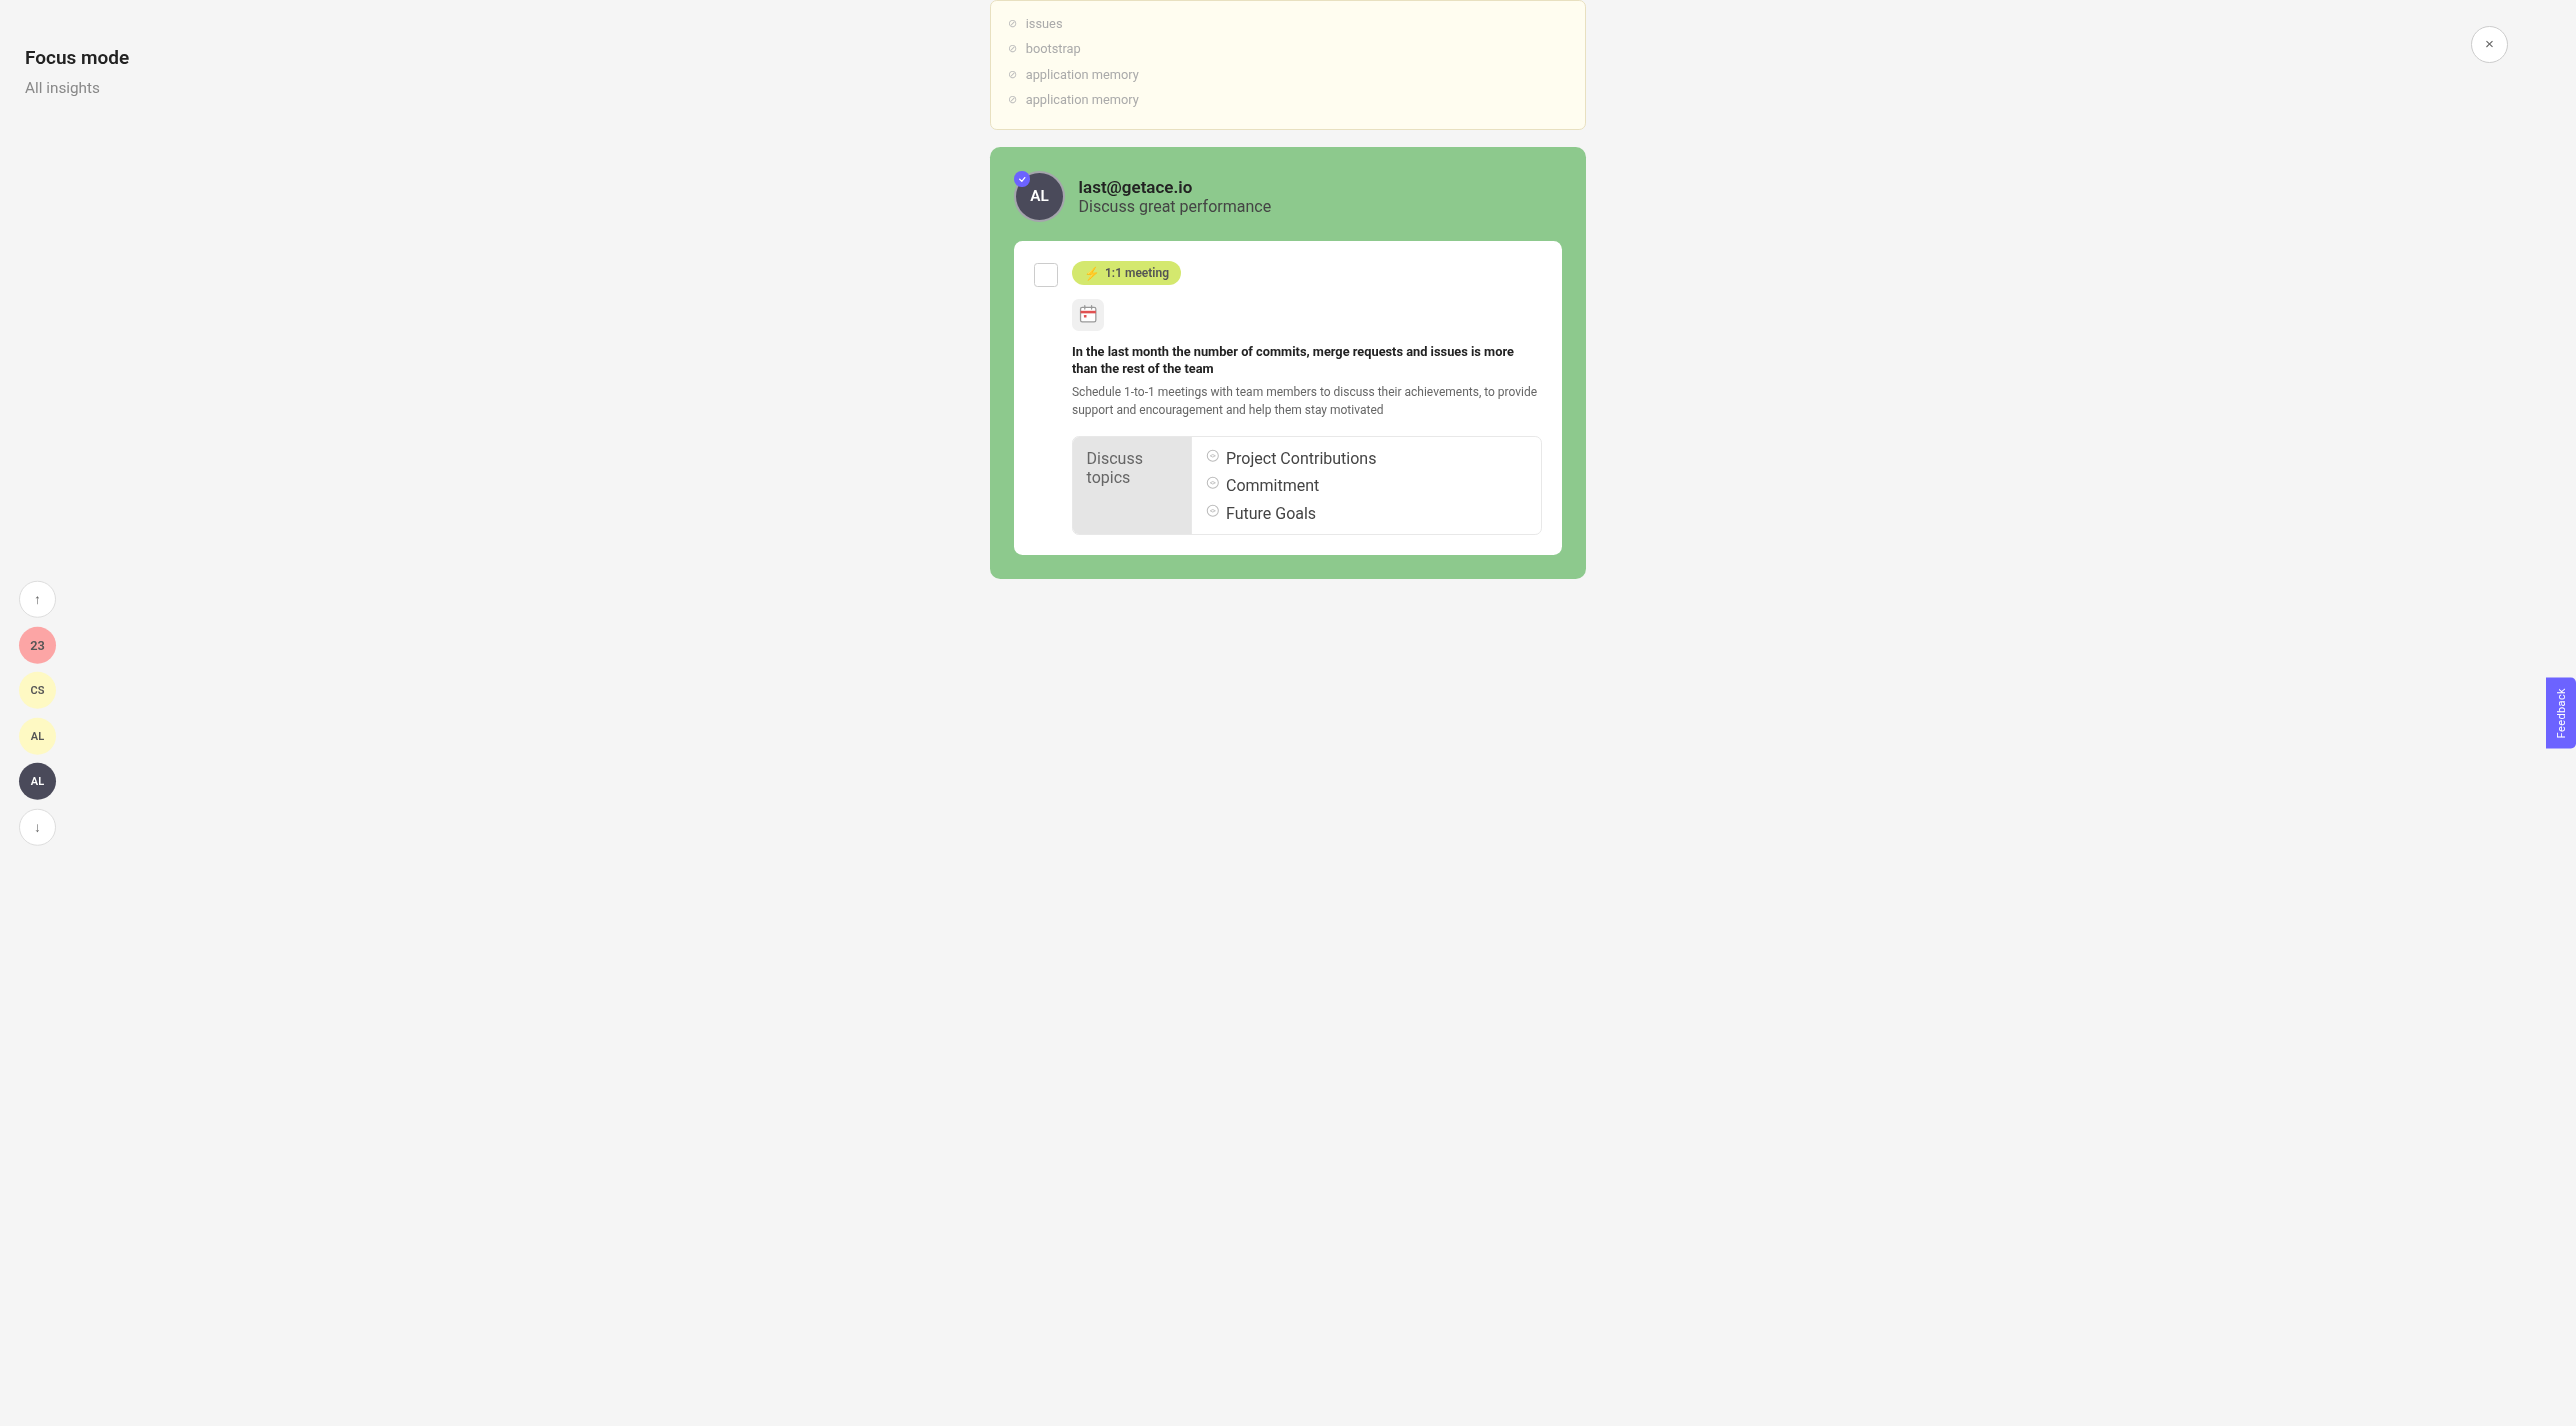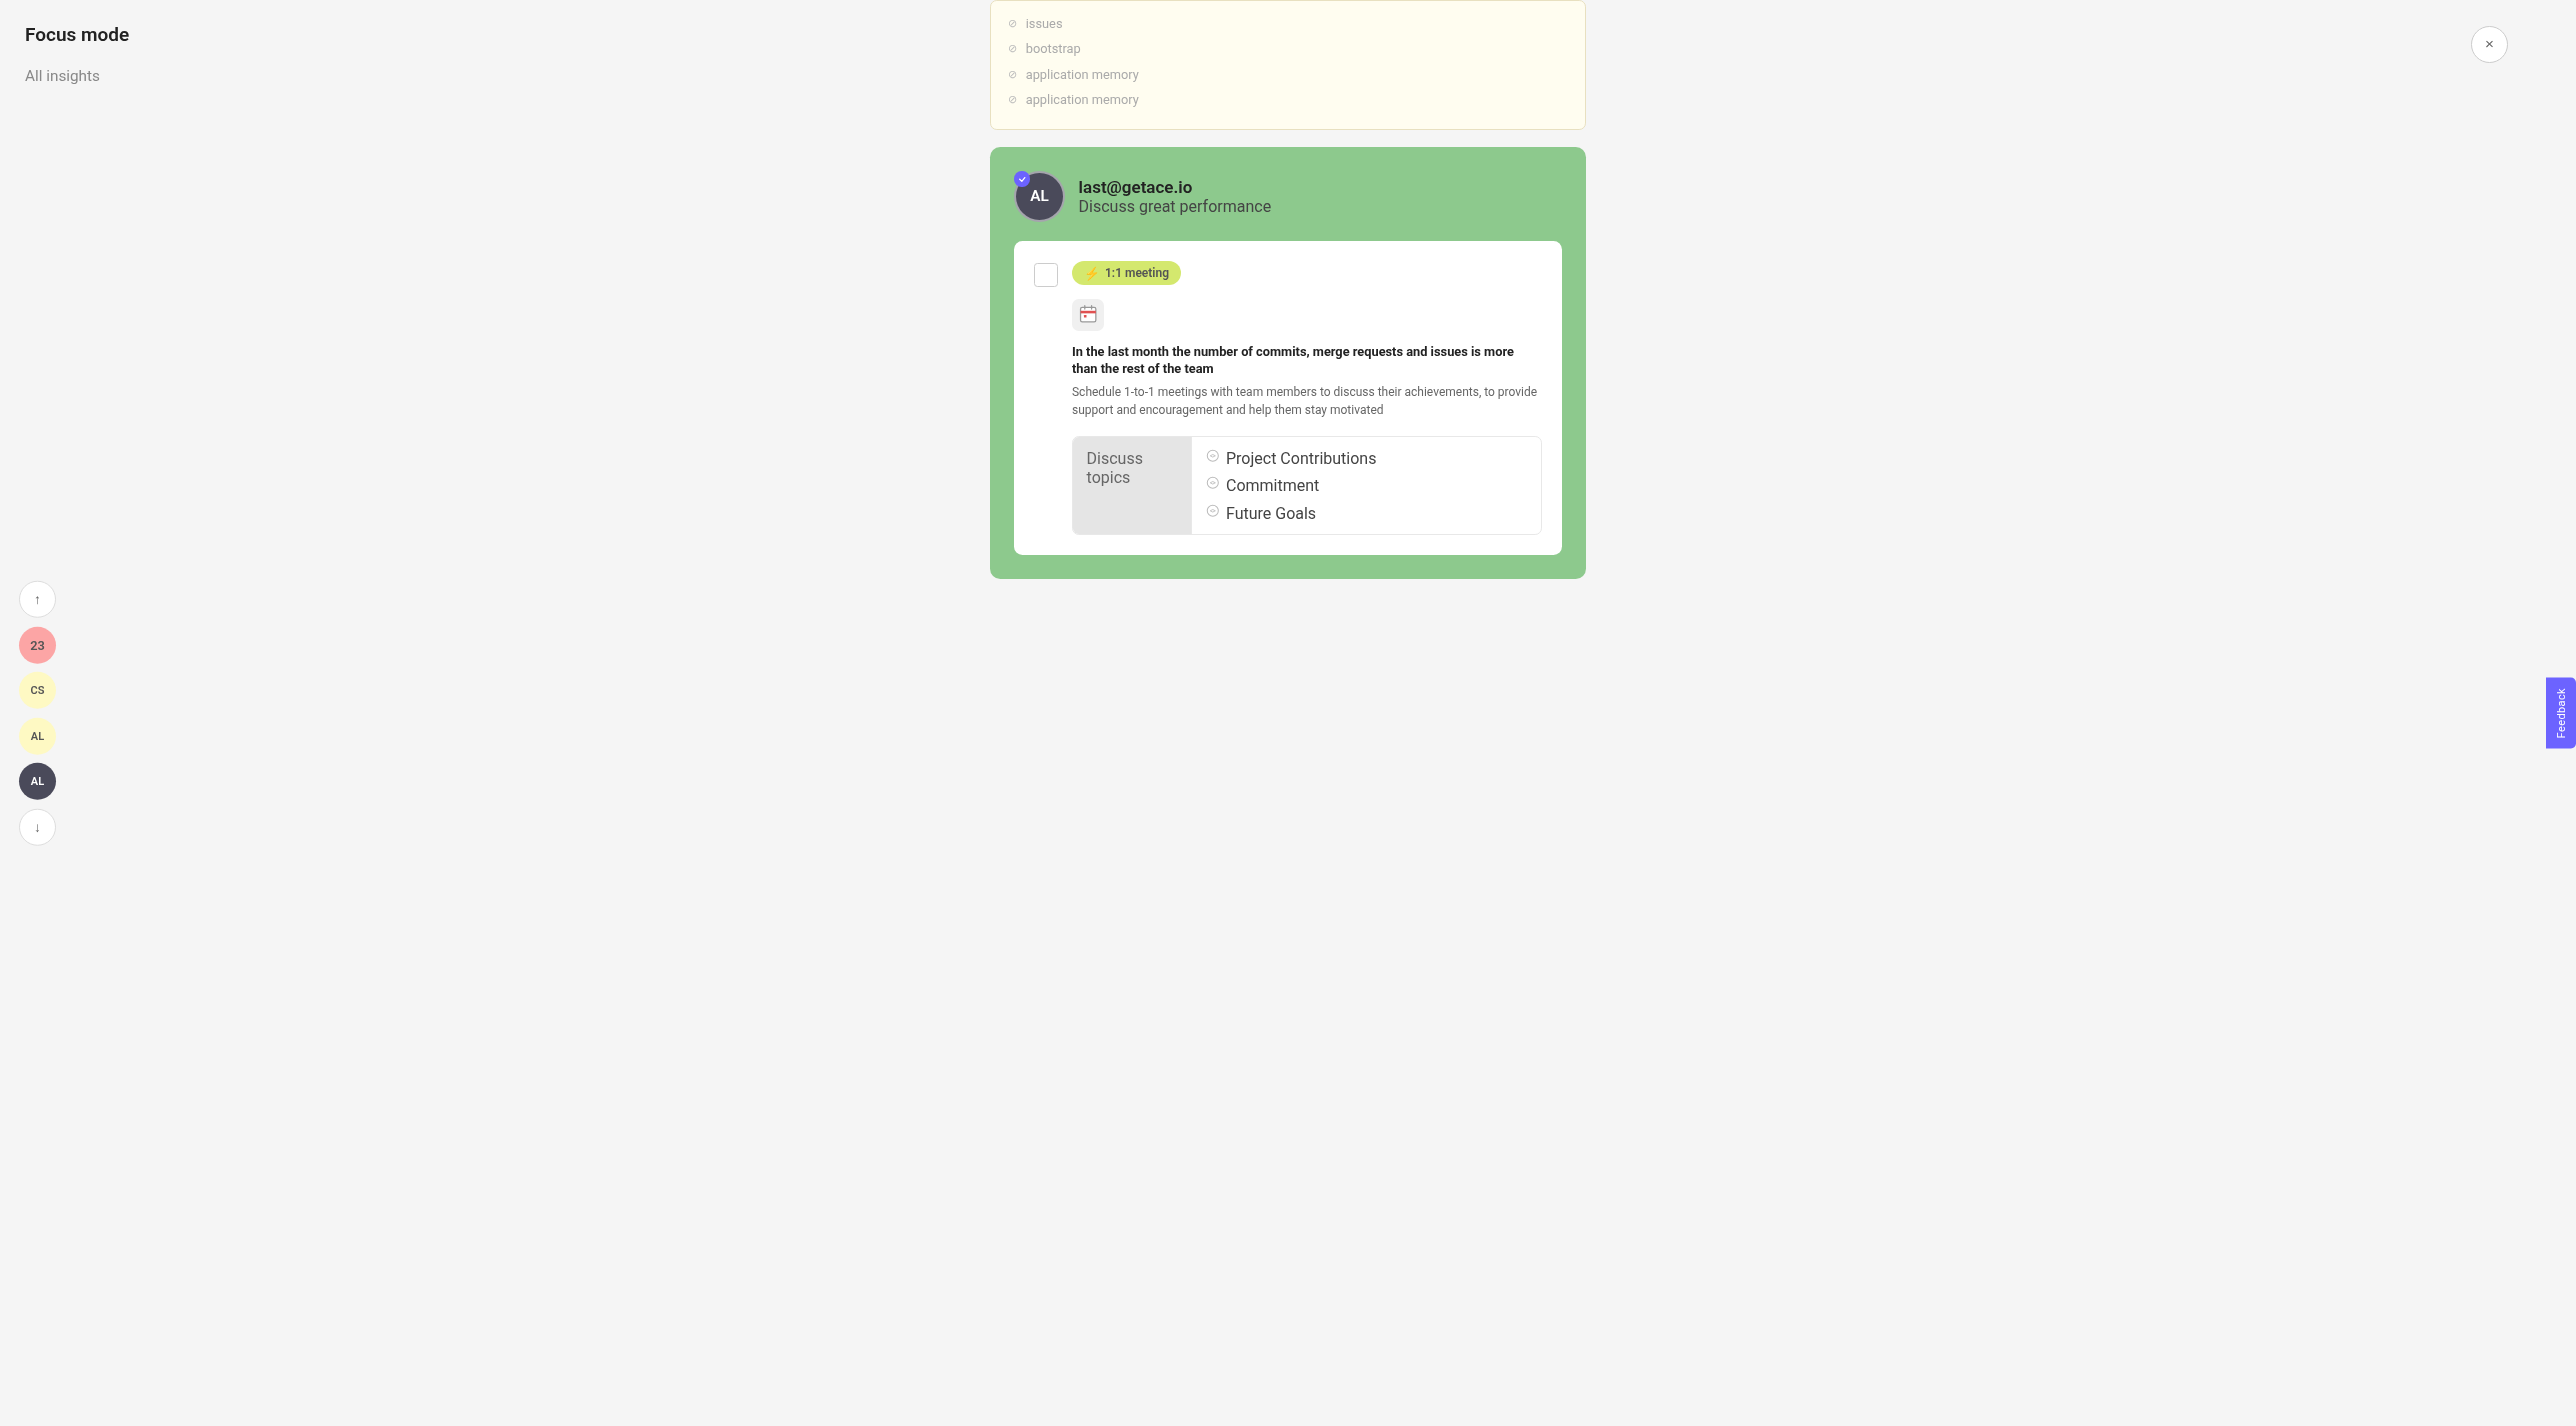--- a/index.html
+++ b/index.html
@@ -8,32 +8,32 @@
       background: #f5f5f5;
       width: 2576px;
       height: 1426px;
       overflow: hidden;
       position: relative;
     }
 
     
     .focus-mode-label {
       position: absolute;
-      top: 23px;
+      top: 46px;
       left: 25px;
     }
     .focus-mode-title {
       font-size: 19px;
       font-weight: 600;
       color: #222;
     }
     .focus-mode-subtitle {
       font-size: 15.3px;
       color: #888;
-      margin-top: 21px;
+      margin-top: 10px;
     }
 
     
     .close-button {
       position: absolute;
       top: 25.6px;
       right: 68px;
       width: 37px;
       height: 37px;
       border-radius: 50%;

